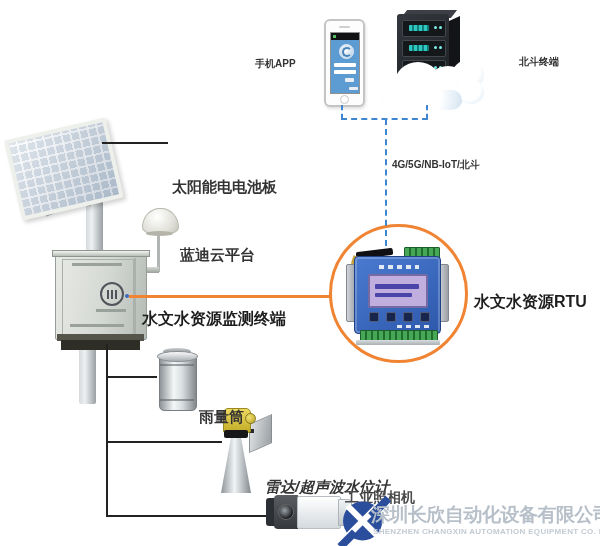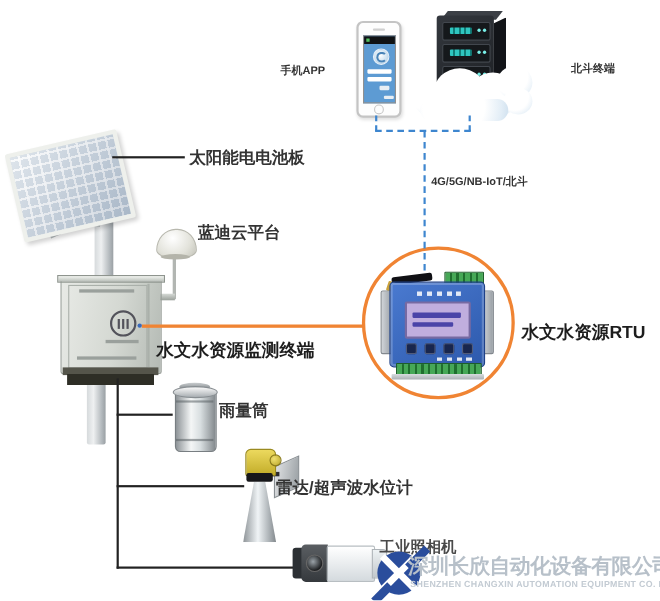--- a/index.html
+++ b/index.html
@@ -1,21 +1,21 @@
 <!DOCTYPE html>
 <html><head>
 <meta charset="utf-8">
 <style>
   html,body{margin:0;padding:0;background:#fff;}
   .canvas{position:relative;width:600px;height:546px;background:#fff;overflow:hidden;
           font-family:"Liberation Sans",sans-serif;}
   .abs{position:absolute;}
   .lbl{position:absolute;font-weight:bold;color:#333;white-space:nowrap;}
   .lbl-sm{font-size:10px;}
-  .lbl-md{font-size:15px;}
+  .lbl-md{font-size:15px;margin-top:44px;}
   .lbl-lg{font-size:16px;color:#1d1d1d;}
 
   
   .solidline{background:#222;}
   .dash-v{border-left:2px dashed #3e86cf;}
   .dash-h{border-top:2px dashed #3e86cf;}
   .orange-line{background:#f08433;height:3px;}
 
   
   .pole{background:linear-gradient(90deg,#d6dadc 0%,#eef0f1 35%,#b2b8bc 80%,#9aa0a4 100%);}
@@ -246,21 +246,21 @@
   </div>
 
   <span class="lbl lbl-sm" style="left:255px;top:57px;">手机APP</span>
   <span class="lbl lbl-sm" style="left:519px;top:55px;">北斗终端</span>
   <span class="lbl lbl-sm" style="left:392px;top:158px;">4G/5G/NB-IoT/北斗</span>
   <span class="lbl lbl-md" style="left:172px;top:134px;">太阳能电电池板</span>
   <span class="lbl lbl-md" style="left:180px;top:202px;">蓝迪云平台</span>
   <span class="lbl lbl-lg" style="left:474px;top:292px;">水文水资源RTU</span>
   <span class="lbl lbl-lg" style="left:142px;top:309px;">水文水资源监测终端</span>
   <span class="lbl lbl-md" style="left:199px;top:364px;">雨量筒</span>
-  <span class="lbl lbl-md" style="left:251px;top:434px;">雷达/超声波水位计</span>
+  <span class="lbl lbl-md" style="left:265px;top:434px;font-style:italic;">雷达/超声波水位计</span>
   <span class="cam-lbl" style="left:345px;top:489px;font-family:Liberation Serif, serif;">工业照相机</span>
 
   <svg class="abs" style="left:328px;top:493px;width:76px;height:56px;z-index:5;" viewBox="0 0 100 100" xmlns="http://www.w3.org/2000/svg">
     <circle cx="44" cy="50" r="35" fill="#2a4d9c"></circle>
     <line x1="17" y1="23" x2="71" y2="77" stroke="#ffffff" stroke-width="11"></line>
     <line x1="71" y1="23" x2="17" y2="77" stroke="#ffffff" stroke-width="11"></line>
     <line x1="90" y1="10" x2="59" y2="41" stroke="#2a4d9c" stroke-width="14"></line>
     <line x1="30" y1="70" x2="4" y2="96" stroke="#2a4d9c" stroke-width="14"></line>
   </svg>
   <span class="wm-cn" style="left:371px;top:502px;">深圳长欣自动化设备有限公司</span>

